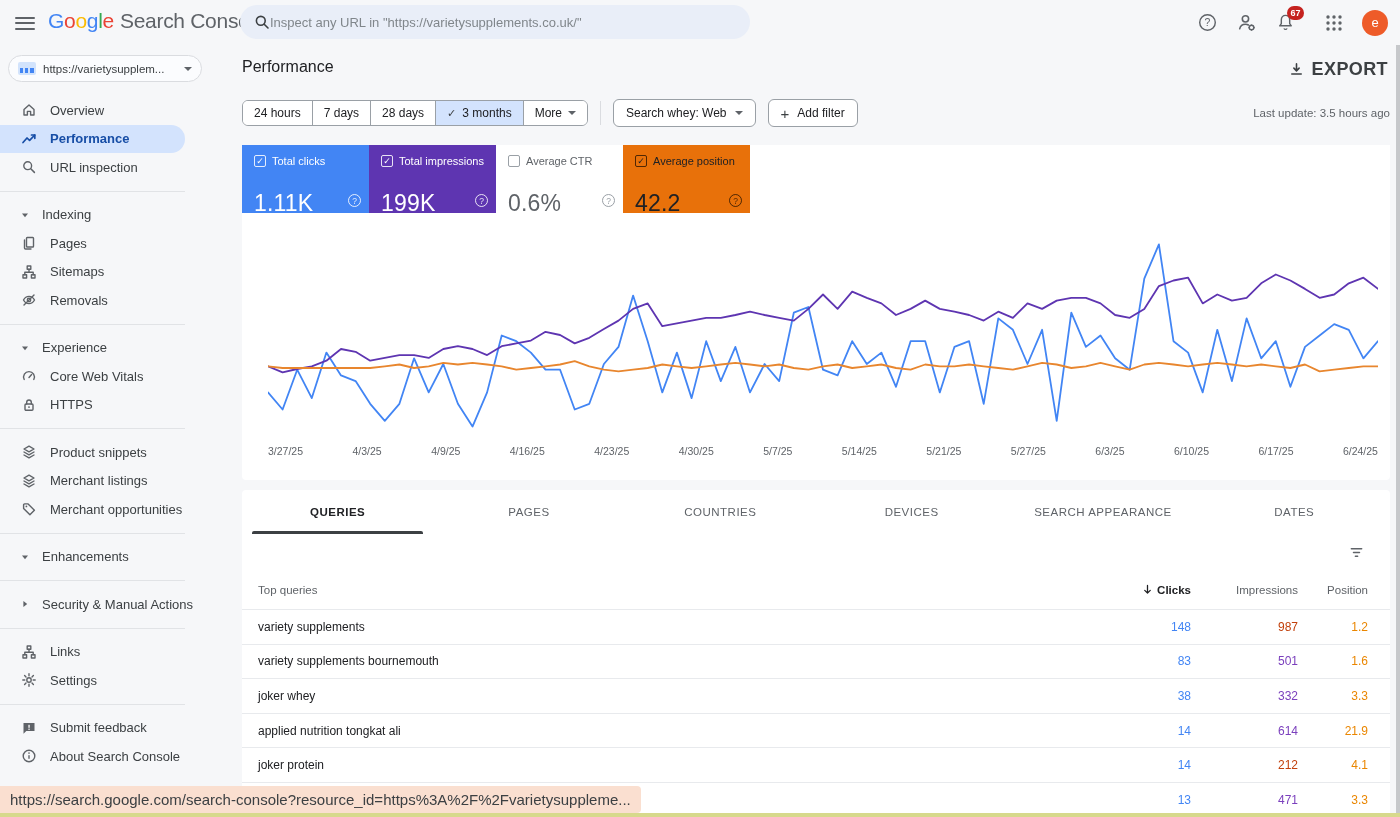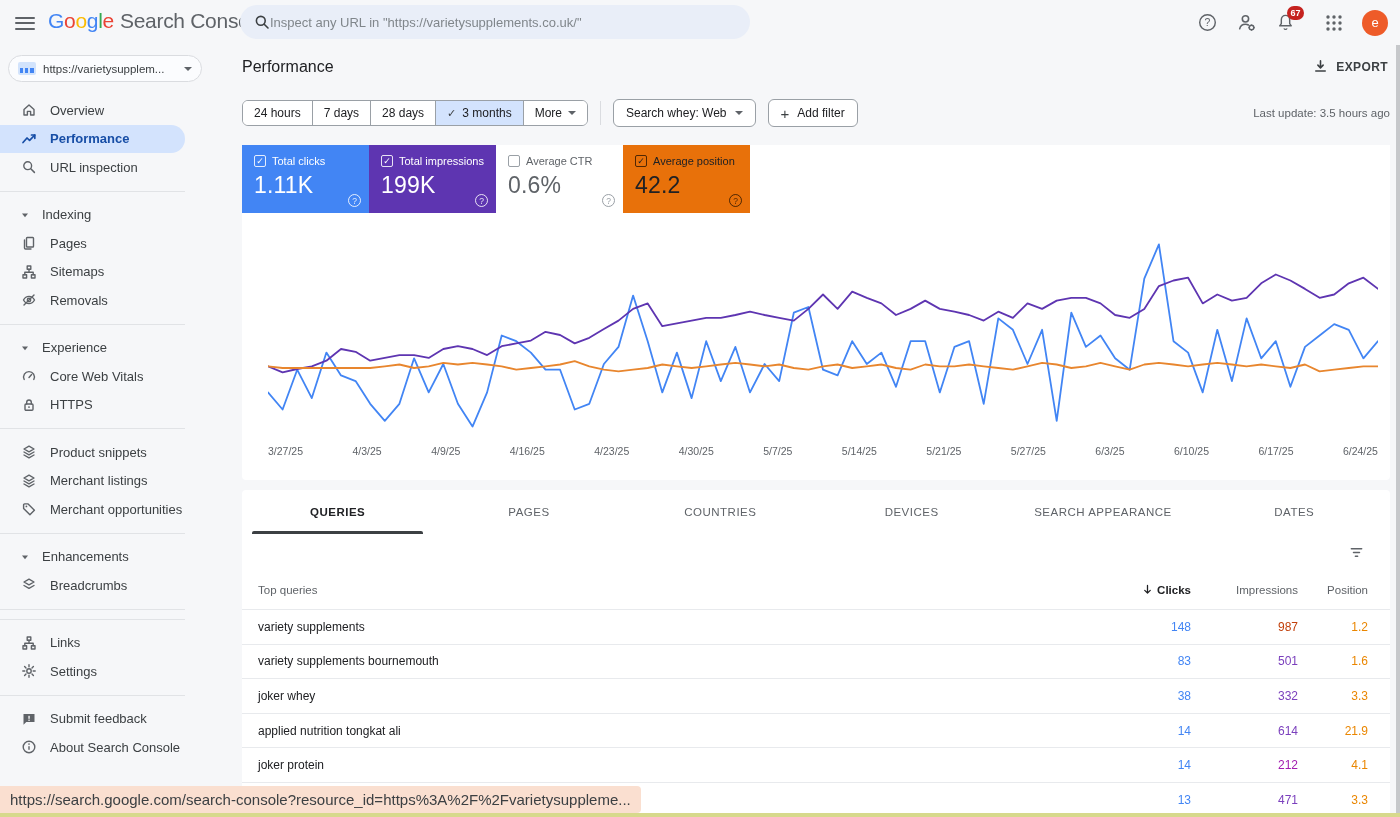--- a/index.html
+++ b/index.html
@@ -42,21 +42,21 @@
   .sn-selected { background:#d3e3fd; border-radius:0 16px 16px 0; margin-right:25px; color:#174ea6; font-weight:bold; }
   .sn-selected .sn-icon { color:#174ea6; }
   .sn-icon { width:17px; height:17px; color:#5f6368; flex:none; display:flex; align-items:center; justify-content:center; }
   .sn-icon svg { display:block; }
   .sn-divider { height:1px; background:#e1e3e6; margin:9px 25px 9px 0; }
 
   
   .main { position:absolute; left:210px; top:45px; right:0; bottom:0; }
   .page-title { position:absolute; left:32px; top:13px; font-size:16px; color:#202124; }
   .export { position:absolute; right:12px; top:14px; display:flex; align-items:center; gap:8px; cursor:pointer;
-            font-size:12px; letter-spacing:0.4px; color:#3c4043; font-weight:bold; }
+            font-size:18px; letter-spacing:0.4px; color:#3c4043; font-weight:bold; }
   .export svg { color:#3c4043; }
 
   .filter-row { position:absolute; left:32px; right:10px; top:54px; height:28px; display:flex; align-items:center; gap:12px; }
   .rangegroup { display:flex; border:1px solid #9aa0a6; border-radius:6px; overflow:hidden; height:26px; background:#fff; }
   .seg { display:flex; align-items:center; padding:0 11px; font-size:12px; color:#202124; border-right:1px solid #9aa0a6;
          cursor:pointer; gap:6px; background:#fff; }
   .seg:last-child { border-right:none; }
   .seg-sel { background:#d3e3fd; }
   .seg .chk { font-size:11px; color:#3c4043; }
   .v-div { width:1px; height:24px; background:#dadce0; }
@@ -65,21 +65,21 @@
   .plus { font-size:15px; color:#3c4043; line-height:1; }
   .last-update { margin-left:auto; font-size:11.5px; color:#5f6368; }
 
   
   .panel1 { position:absolute; left:32px; top:100px; width:1148px; height:335px; background:#fff; border-radius:0 0 4px 4px; }
   .cards { display:flex; }
   .mcard { width:127px; height:68px; position:relative; padding:10px 10px 0 12px; cursor:pointer; }
   .mcard .lab { display:flex; align-items:center; gap:6px; font-size:11px; }
   .cb { width:12px; height:12px; border:1.5px solid; border-radius:2px; display:flex; align-items:center;
         justify-content:center; font-size:9px; line-height:1; flex:none; }
-  .mcard .val { font-size:23px; margin-top:5px; letter-spacing:0.2px; }
+  .mcard .val { font-size:23px; margin-top:23px; letter-spacing:0.2px; }
   .helpc { position:absolute; right:8px; bottom:6px; width:13px; height:13px; border:1.2px solid; border-radius:50%;
            font-size:8.5px; display:flex; align-items:center; justify-content:center; }
   .chart-wrap { position:absolute; left:26px; right:12px; top:88px; height:205px; }
   .chart-wrap svg { width:100%; height:100%; }
   .dates-row { position:absolute; left:26px; right:12px; top:300px; display:flex; justify-content:space-between;
                font-size:10.5px; color:#5f6368; }
 
   
   .panel2 { position:absolute; left:32px; top:445px; width:1148px; height:420px; background:#fff; border-radius:4px 4px 0 0; }
   .tabs { height:44px; display:flex; }
@@ -299,30 +299,29 @@
       </div>
       <div class="sn-divider"></div>
       <div class="sn-row sn-section">
         <span class="sn-icon">
           <svg width="10" height="10" viewBox="0 0 10 10">
             <path d="M2 3.4h6L5 7.2z" fill="currentColor"></path>
           </svg>
         </span>
         <span class="sn-label">Enhancements</span>
       </div>
-      <div class="sn-row">
-        <span class="sn-icon">
-          <svg width="16" height="16" viewBox="0 0 16 16">
-            <path d="M8 2.2 13 5 8 7.8 3 5z" fill="none" stroke="currentColor" stroke-width="1.4" stroke-linecap="round" stroke-linejoin="round"></path>
-            <path d="M3 8.5l5 2.8 5-2.8" fill="none" stroke="currentColor" stroke-width="1.4" stroke-linecap="round" stroke-linejoin="round"></path>
-          </svg>
-        </span>
-        <span class="sn-label">Breadcrumbs</span>
-      </div>
-      <div class="sn-divider"></div>
+      <div class="sn-divider"></div>
+      <div class="sn-row sn-section">
+        <span class="sn-icon">
+          <svg width="10" height="10" viewBox="0 0 10 10">
+            <path d="M3.4 2v6L7.2 5z" fill="currentColor"></path>
+          </svg>
+        </span>
+        <span class="sn-label">Security &amp; Manual Actions</span>
+      </div>
       <div class="sn-divider"></div>
       <div class="sn-row">
         <span class="sn-icon">
           <svg width="16" height="16" viewBox="0 0 16 16">
             <rect x="6.2" y="2" width="3.6" height="3.2" fill="none" stroke="currentColor" stroke-width="1.4" stroke-linecap="round" stroke-linejoin="round"></rect>
             <rect x="2" y="10.8" width="3.6" height="3.2" fill="none" stroke="currentColor" stroke-width="1.4" stroke-linecap="round" stroke-linejoin="round"></rect>
             <rect x="10.4" y="10.8" width="3.6" height="3.2" fill="none" stroke="currentColor" stroke-width="1.4" stroke-linecap="round" stroke-linejoin="round"></rect>
             <path d="M8 5.2v3M3.8 10.8V8.2h8.4v2.6" fill="none" stroke="currentColor" stroke-width="1.4" stroke-linecap="round" stroke-linejoin="round"></path>
           </svg>
         </span>
@@ -511,21 +510,21 @@
         </div>
         <div class="trow">
           <div class="col-q">applied nutrition tongkat ali</div>
           <div class="col-n" style="color: rgb(66, 133, 244);">14</div>
           <div class="col-imp" style="color: rgb(123, 64, 189);">614</div>
           <div class="col-pos" style="color: rgb(234, 134, 0);">21.9</div>
         </div>
         <div class="trow">
           <div class="col-q">joker protein</div>
           <div class="col-n" style="color: rgb(66, 133, 244);">14</div>
-          <div class="col-imp" style="color: #a21caf;">212</div>
+          <div class="col-imp" style="color: #c2410c;">212</div>
           <div class="col-pos" style="color: rgb(234, 134, 0);">4.1</div>
         </div>
         <div class="trow">
           <div class="col-q"></div>
           <div class="col-n" style="color: rgb(66, 133, 244);">13</div>
           <div class="col-imp" style="color: rgb(123, 64, 189);">471</div>
           <div class="col-pos" style="color: rgb(234, 134, 0);">3.3</div>
         </div>
       </div>
   </div>

